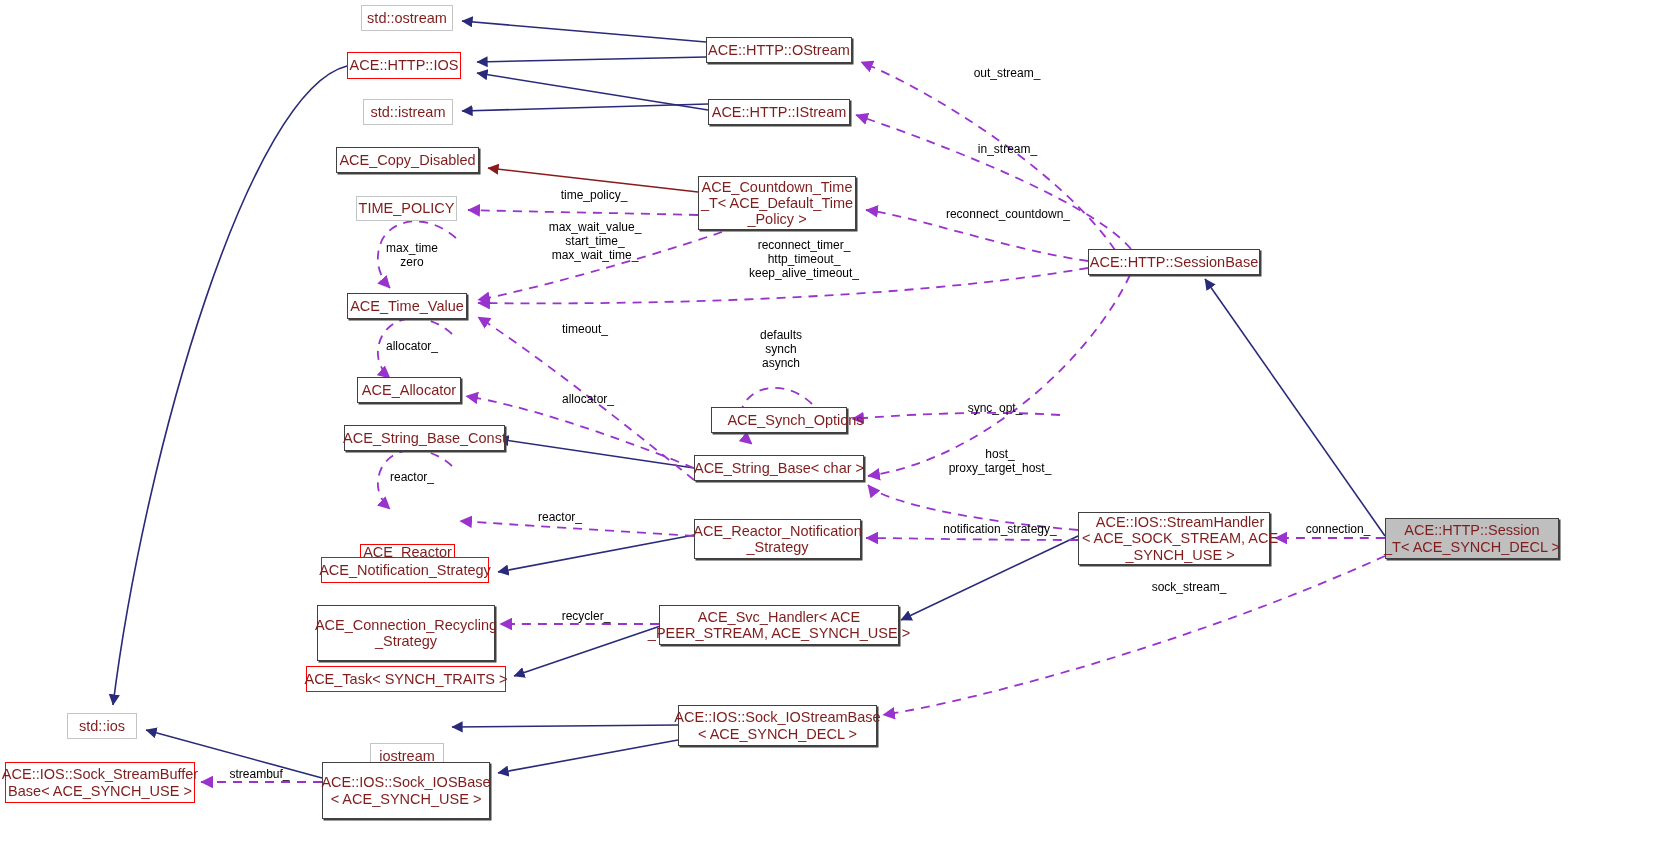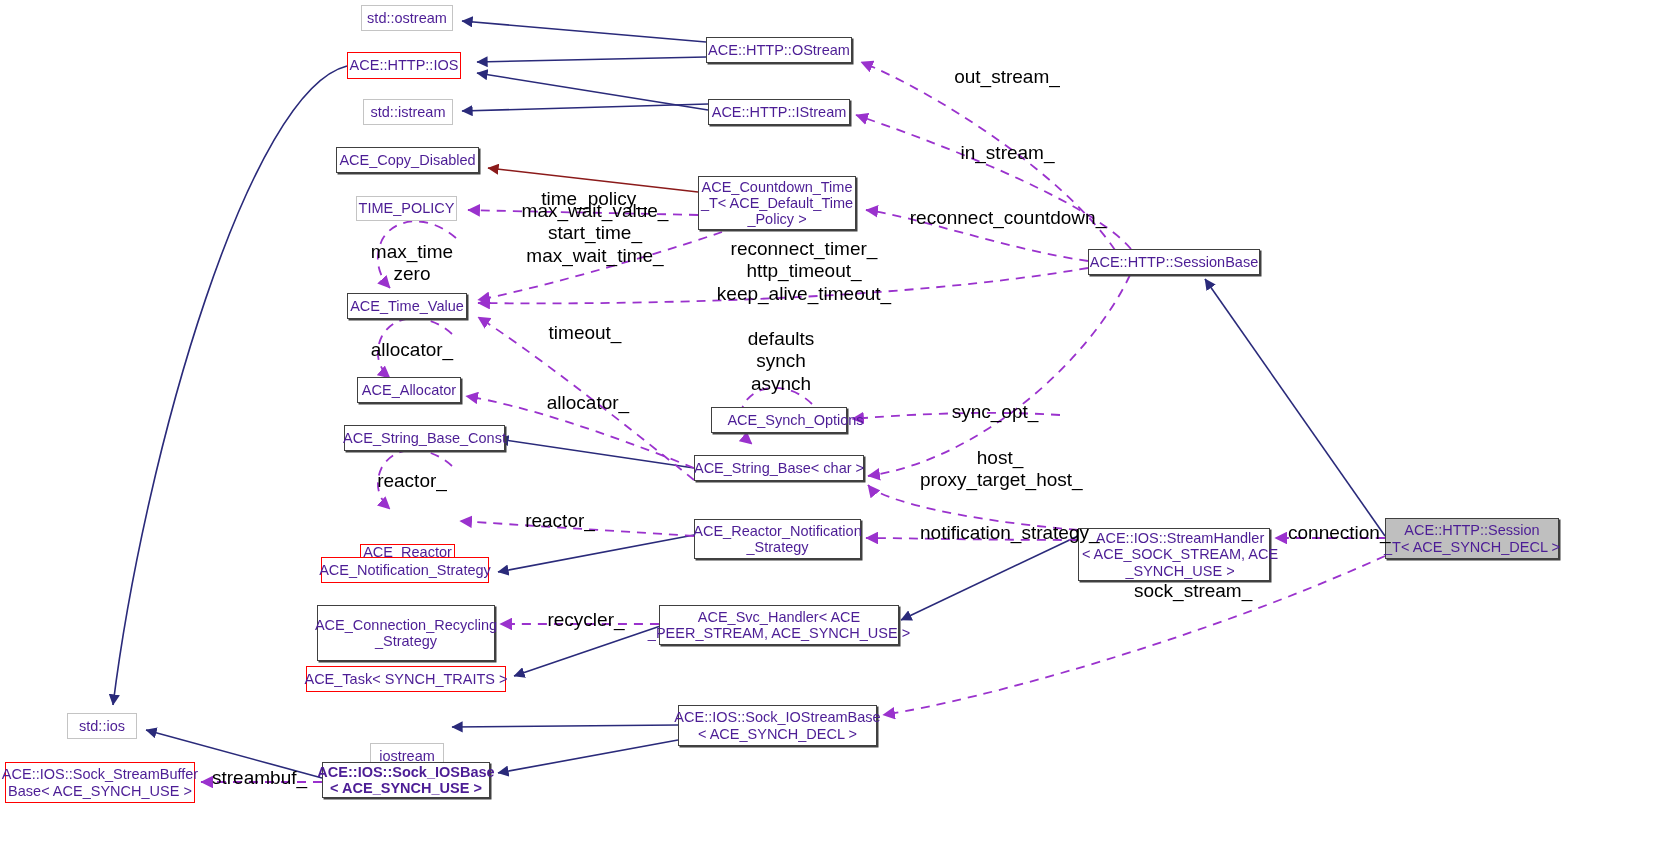--- a/index.html
+++ b/index.html
@@ -2,31 +2,31 @@
 <html><head>
 <meta charset="utf-8">
 <style>
   html,body{margin:0;padding:0;background:#ffffff;}
   body{font-family:"Liberation Sans","DejaVu Sans",sans-serif;}
   #diagram{position:relative;width:1667px;height:858px;background:#ffffff;overflow:hidden;}
   svg.edges{position:absolute;left:0;top:0;width:1667px;height:858px;pointer-events:none;}
 
   .node{position:absolute;box-sizing:border-box;display:flex;align-items:center;
         justify-content:center;text-align:center;background:#ffffff;
-        font-size:14.5px;line-height:1.12;color:#4c1d95;white-space:pre;}
+        font-size:14.5px;line-height:1.12;color:#7f1d1d;white-space:pre;}
   
   .n-solid{border:1px solid #404040;box-shadow:1.5px 1.5px 0 0 #404040;}
   
   .n-light{border:1px solid #c4c4c4;}
   
   .n-red{border:1.6px solid #ff0000;}
   
   .n-focus{border:1px solid #404040;background:#bfbfbf;box-shadow:1.5px 1.5px 0 0 #404040;}
 
-  .elabel{position:absolute;font-size:19px;color:#000000;line-height:1.18;
+  .elabel{position:absolute;font-size:12px;color:#000000;line-height:1.18;
           text-align:center;white-space:pre;background:transparent;}
 </style>
 </head>
 <body>
 
 <div id="diagram">
 
   <svg class="edges" viewBox="0 0 1667 858">
     <defs>
       <marker id="navy-arrow" viewBox="0 0 10 10" refX="9.5" refY="5" markerWidth="7" markerHeight="7" orient="auto-start-reverse">
@@ -99,44 +99,44 @@
       <div class="node n-solid" style="left: 347px; top: 293px; width: 120px; height: 26px;">ACE_Time_Value</div>
       <div class="node n-solid" style="left: 1088px; top: 249px; width: 172px; height: 26px;">ACE::HTTP::SessionBase</div>
       <div class="node n-solid" style="left: 357px; top: 377px; width: 104px; height: 26px;">ACE_Allocator</div>
       <div class="node n-solid" style="left: 711px; top: 407px; width: 136px; height: 26px; padding-left: 33px;">ACE_Synch_Options</div>
       <div class="node n-solid" style="left: 328px; top: 425px; width: 161px; height: 26px; margin-left: 16px;">ACE_String_Base_Const</div>
       <div class="node n-solid" style="left: 694px; top: 455px; width: 170px; height: 26px;">ACE_String_Base&lt; char &gt;</div>
       <div class="node n-red" style="left: 360px; top: 508px; width: 95px; height: 16px; margin-top: 36px;">ACE_Reactor</div>
       <div class="node n-solid" style="left: 694px; top: 519px; width: 167px; height: 40px;">ACE_Reactor_Notification
 _Strategy</div>
       <div class="node n-red" style="left: 321px; top: 557px; width: 168px; height: 26px;">ACE_Notification_Strategy</div>
-      <div class="node n-solid" style="left: 1078px; top: 528px; width: 192px; height: 53px; padding-left: 12px;">ACE::IOS::StreamHandler
+      <div class="node n-solid" style="left: 1078px; top: 512px; width: 192px; height: 53px; padding-left: 12px;">ACE::IOS::StreamHandler
 &lt; ACE_SOCK_STREAM, ACE
 _SYNCH_USE &gt;</div>
       <div class="node n-focus" style="left: 1385px; top: 518px; width: 174px; height: 41px;">ACE::HTTP::Session
 _T&lt; ACE_SYNCH_DECL &gt;</div>
       <div class="node n-solid" style="left: 317px; top: 605px; width: 178px; height: 56px;">ACE_Connection_Recycling
 _Strategy</div>
       <div class="node n-solid" style="left: 659px; top: 605px; width: 240px; height: 40px;">ACE_Svc_Handler&lt; ACE
 _PEER_STREAM, ACE_SYNCH_USE &gt;</div>
       <div class="node n-red" style="left: 306px; top: 666px; width: 200px; height: 26px;">ACE_Task&lt; SYNCH_TRAITS &gt;</div>
       <div class="node n-light" style="left: 67px; top: 713px; width: 70px; height: 26px;">std::ios</div>
       <div class="node n-light" style="left: 370px; top: 714px; width: 74px; height: 26px; margin-top: 29px;">iostream</div>
       <div class="node n-solid" style="left: 678px; top: 705px; width: 199px; height: 41px;">ACE::IOS::Sock_IOStreamBase
 &lt; ACE_SYNCH_DECL &gt;</div>
       <div class="node n-red" style="left: 5px; top: 762px; width: 190px; height: 41px;">ACE::IOS::Sock_StreamBuffer
 Base&lt; ACE_SYNCH_USE &gt;</div>
-      <div class="node n-solid" style="left: 322px; top: 762px; width: 168px; height: 36px; font-weight: bold;">ACE::IOS::Sock_IOSBase
+      <div class="node n-solid" style="left: 322px; top: 762px; width: 168px; height: 57px;">ACE::IOS::Sock_IOSBase
 &lt; ACE_SYNCH_USE &gt;</div>
     </div>
   <div id="label-layer">
       <div class="elabel" style="left: 947px; top: 66px; width: 120px;">out_stream_</div>
       <div class="elabel" style="left: 950px; top: 142px; width: 115px;">in_stream_</div>
       <div class="elabel" style="left: 534px; top: 188px; width: 120px;">time_policy_</div>
-      <div class="elabel" style="left: 520px; top: 200px; width: 150px;">max_wait_value_
+      <div class="elabel" style="left: 520px; top: 220px; width: 150px;">max_wait_value_
 start_time_
 max_wait_time_</div>
       <div class="elabel" style="left: 908px; top: 207px; width: 200px;">reconnect_countdown_</div>
       <div class="elabel" style="left: 708px; top: 238px; width: 192px;">reconnect_timer_
 http_timeout_
 keep_alive_timeout_</div>
       <div class="elabel" style="left: 366px; top: 241px; width: 92px;">max_time
 zero</div>
       <div class="elabel" style="left: 545px; top: 322px; width: 80px;">timeout_</div>
       <div class="elabel" style="left: 366px; top: 339px; width: 92px;">allocator_</div>

